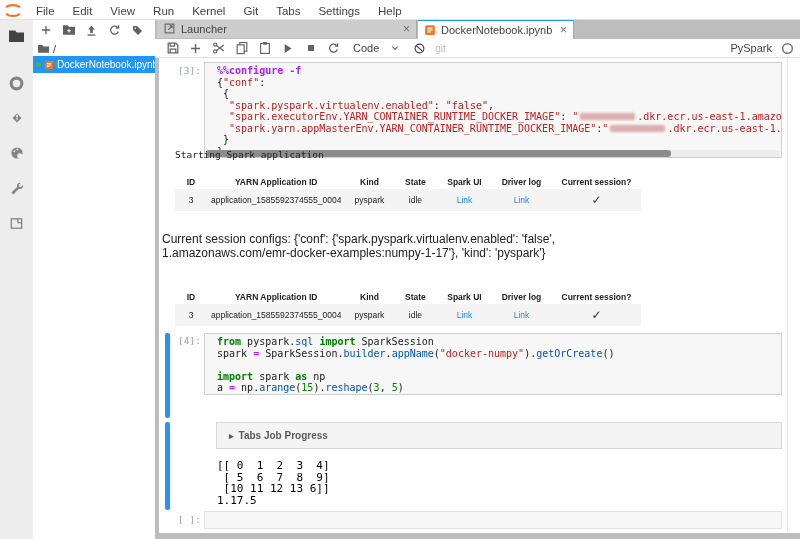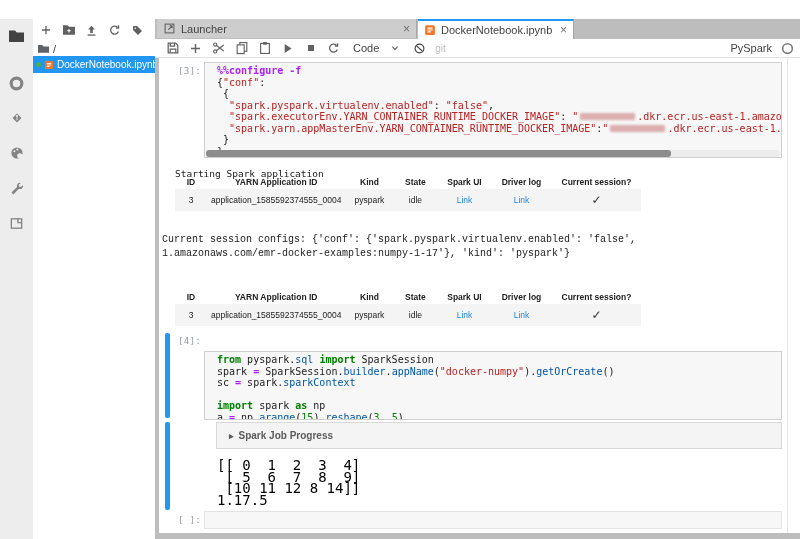--- a/index.html
+++ b/index.html
@@ -75,44 +75,53 @@
   .tk-num{color:#008000}
   .tk-bi{color:#008000}
   .tk-meta{color:#aa22ff;font-weight:bold}
   .tk-red{display:inline-block;height:7px;background:#dcaeae;border-radius:1px;
           filter:blur(1.2px);vertical-align:baseline;margin:0 2px;}
 
   .hscroll{position:absolute;left:47px;width:574px;height:7px;background:#ececec;border-radius:3px;}
   .hscroll .thumb{position:absolute;left:0;top:0;height:7px;width:81%;background:#8c8c8c;border-radius:3px;}
 
   .mono-out{position:absolute;font-family:"DejaVu Sans Mono",monospace;font-size:9.5px;color:#212121;white-space:pre;}
-  .cfg-line{height:13.5px;line-height:13.5px;font-family:Liberation Mono, monospace;font-size:10px;
+  .cfg-line{height:13.5px;line-height:13.5px;font-family:Liberation Sans, sans-serif;font-size:12px;
             white-space:pre;color:#212121;}
 
   table.sess{border-collapse:collapse;table-layout:fixed;font-size:8.5px;color:#212121;}
   table.sess th{font-weight:bold;padding:2px 4px;text-align:center;white-space:nowrap;}
   table.sess td{padding:4px 4px;text-align:center;white-space:nowrap;}
   table.sess tbody tr{background:#f4f4f4;}
   table.sess .lnk{color:#1e88e5;}
   table.sess .chk{font-size:12px;color:#3a3a3a;}
 
   .progressbox{position:absolute;left:57px;width:566px;height:27px;background:#f4f4f4;
                border:1px solid #d8d8d8;box-sizing:border-box;display:flex;align-items:center;
                padding-left:12px;font-size:10px;font-weight:bold;color:#5a5a5a;}
   .progressbox .arrow{font-size:9px;margin-right:5px;color:#5a5a5a;}
-  .stream{position:absolute;left:58px;font-family:"DejaVu Sans Mono",monospace;font-size:14px;}
+  .stream{position:absolute;left:58px;font-family:"DejaVu Sans Mono",monospace;font-size:11px;}
   .stream div{height:11.7px;line-height:11.7px;white-space:pre;}
   .emptybox{position:absolute;left:45px;width:578px;height:18px;background:#f7f7f7;
             border:1px solid #e3e3e3;box-sizing:border-box;}
 </style>
 </head>
 <body>
 
 <div id="app">
 
+  <div class="menubar">
+    <span class="logo">
+      <svg width="20" height="17" viewBox="0 0 20 17">
+        <path d="M3.2 11.5c1.9 3.2 11.7 3.2 13.6 0" stroke="#f37626" stroke-width="2.2" fill="none"></path>
+        <path d="M16.8 5.5c-1.9-3.2-11.7-3.2-13.6 0" stroke="#f37626" stroke-width="2.2" fill="none"></path>
+      </svg>
+    </span>
+    <span id="menu-items"><span class="menu-item">File</span><span class="menu-item">Edit</span><span class="menu-item">View</span><span class="menu-item">Run</span><span class="menu-item">Kernel</span><span class="menu-item">Git</span><span class="menu-item">Tabs</span><span class="menu-item">Settings</span><span class="menu-item">Help</span></span>
+  </div>
 
   <div class="activitybar" id="activitybar">
       <div class="ab-btn first active">
         <svg width="17" height="14" viewBox="0 0 17 14">
           <path d="M1 1.5h6l1.7 2H16v9.5H1z" fill="#424242"></path>
         </svg>
       </div>
       <div class="ab-btn gap">
         <svg width="17" height="17" viewBox="0 0 16 16">
           <circle cx="8" cy="8" r="5" fill="none" stroke="#616161" stroke-width="3"></circle>
@@ -301,21 +310,21 @@
           <div class="code-line"><span class="tk-pl">  </span><span class="tk-str">"spark.pyspark.virtualenv.enabled"</span><span class="tk-pl">: </span><span class="tk-str">"false"</span><span class="tk-pl">,</span></div>
           <div class="code-line"><span class="tk-pl">  </span><span class="tk-str">"spark.executorEnv.YARN_CONTAINER_RUNTIME_DOCKER_IMAGE"</span><span class="tk-pl">: </span><span class="tk-str">"</span><span class="tk-red" style="width: 55px;"></span><span class="tk-str">.dkr.ecr.us-east-1.amazonaws.com/emr-docker-e</span></div>
           <div class="code-line"><span class="tk-pl">  </span><span class="tk-str">"spark.yarn.appMasterEnv.YARN_CONTAINER_RUNTIME_DOCKER_IMAGE"</span><span class="tk-pl">:</span><span class="tk-str">"</span><span class="tk-red" style="width: 55px;"></span><span class="tk-str">.dkr.ecr.us-east-1.amazonaws.com/emr-doc</span></div>
           <div class="code-line"><span class="tk-pl"> }</span></div>
           <div class="code-line"><span class="tk-pl">}</span></div>
         </div>
       <div class="hscroll" style="top:92px">
           <div class="thumb"></div>
         </div>
 
-      <div class="mono-out" style="top:110px;left:16px">Starting Spark application</div>
+      <div class="mono-out" style="top:91px;left:16px">Starting Spark application</div>
       <div style="position:absolute;top:117px;left:16px" id="tbl1">
           <table class="sess">
             <thead>
               <tr>
                 <th style="width: 24px;">ID</th>
                 <th style="width: 126px;">YARN Application ID</th>
                 <th style="width: 40px;">Kind</th>
                 <th style="width: 36px;">State</th>
                 <th style="width: 46px;">Spark UI</th>
                 <th style="width: 52px;">Driver log</th>
@@ -361,39 +370,38 @@
                 <td class="lnk">Link</td>
                 <td class="lnk">Link</td>
                 <td class="chk">✓</td>
               </tr>
             </tbody>
           </table>
         </div>
 
       <div class="collapser" style="top:275px;height:85px"></div>
       <div class="prompt" style="top:277px">[4]:</div>
-      <div class="cellbox" style="top:293px;height:69px" id="cell4">
+      <div class="cellbox" style="top:275px;height:62px" id="cell4">
           <div class="code-line"><span class="tk-kw">from</span><span class="tk-pl"> pyspark.</span><span class="tk-prop">sql</span><span class="tk-pl"> </span><span class="tk-kw">import</span><span class="tk-pl"> SparkSession</span></div>
           <div class="code-line"><span class="tk-pl">spark </span><span class="tk-op">=</span><span class="tk-pl"> SparkSession.</span><span class="tk-prop">builder</span><span class="tk-pl">.</span><span class="tk-prop">appName</span><span class="tk-pl">(</span><span class="tk-str">"docker-numpy"</span><span class="tk-pl">).</span><span class="tk-prop">getOrCreate</span><span class="tk-pl">()</span></div>
-          <div class="code-line"><span class="tk-pl">sc </span><span class="tk-op">=</span><span class="tk-pl"> spark.</span><span class="tk-prop">sparkContext</span></div>
           <div class="code-line">&nbsp;</div>
           <div class="code-line"><span class="tk-kw">import</span><span class="tk-pl"> spark </span><span class="tk-kw">as</span><span class="tk-pl"> np</span></div>
           <div class="code-line"><span class="tk-pl">a </span><span class="tk-op">=</span><span class="tk-pl"> np.</span><span class="tk-prop">arange</span><span class="tk-pl">(</span><span class="tk-num">15</span><span class="tk-pl">).</span><span class="tk-prop">reshape</span><span class="tk-pl">(</span><span class="tk-num">3</span><span class="tk-pl">, </span><span class="tk-num">5</span><span class="tk-pl">)</span></div>
           <div class="code-line"><span class="tk-bi">print</span><span class="tk-pl">(np.</span><span class="tk-prop">__version__</span><span class="tk-pl">)</span></div>
         </div>
 
       <div class="collapser" style="top:364px;height:88px"></div>
       <div class="progressbox" style="top:364px">
         <span class="arrow">▸</span>
-        <span>Spark Job Progress</span>
+        <span>Tabs Job Progress</span>
       </div>
       <div class="stream" style="top:402px" id="stream4">
           <div>[[ 0  1  2  3  4]</div>
           <div> [ 5  6  7  8  9]</div>
-          <div> [10 11 12 8 14]]</div>
+          <div> [10 11 12 13 6]]</div>
           <div>1.17.5</div>
         </div>
 
       <div class="prompt" style="top:456px">[ ]:</div>
       <div class="emptybox" style="top:453px"></div>
     </div>
     <div class="nbgutter"></div>
   </div>
 </div>
 

